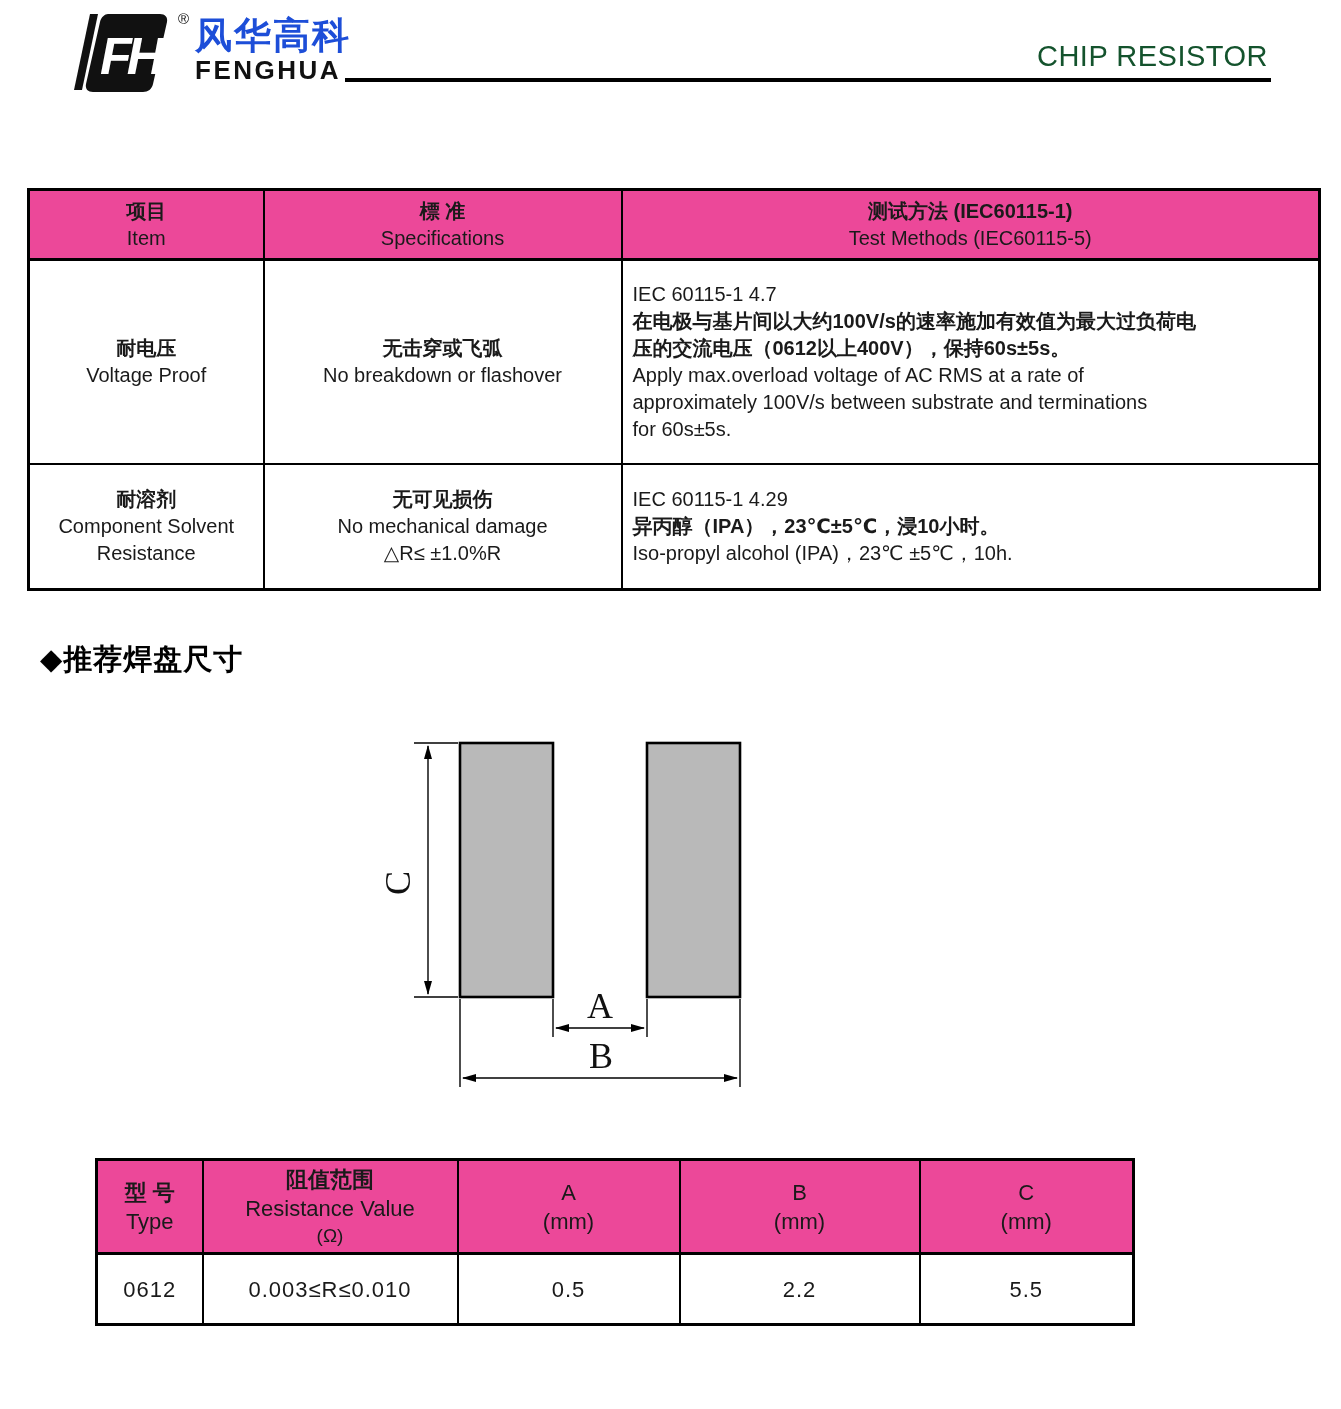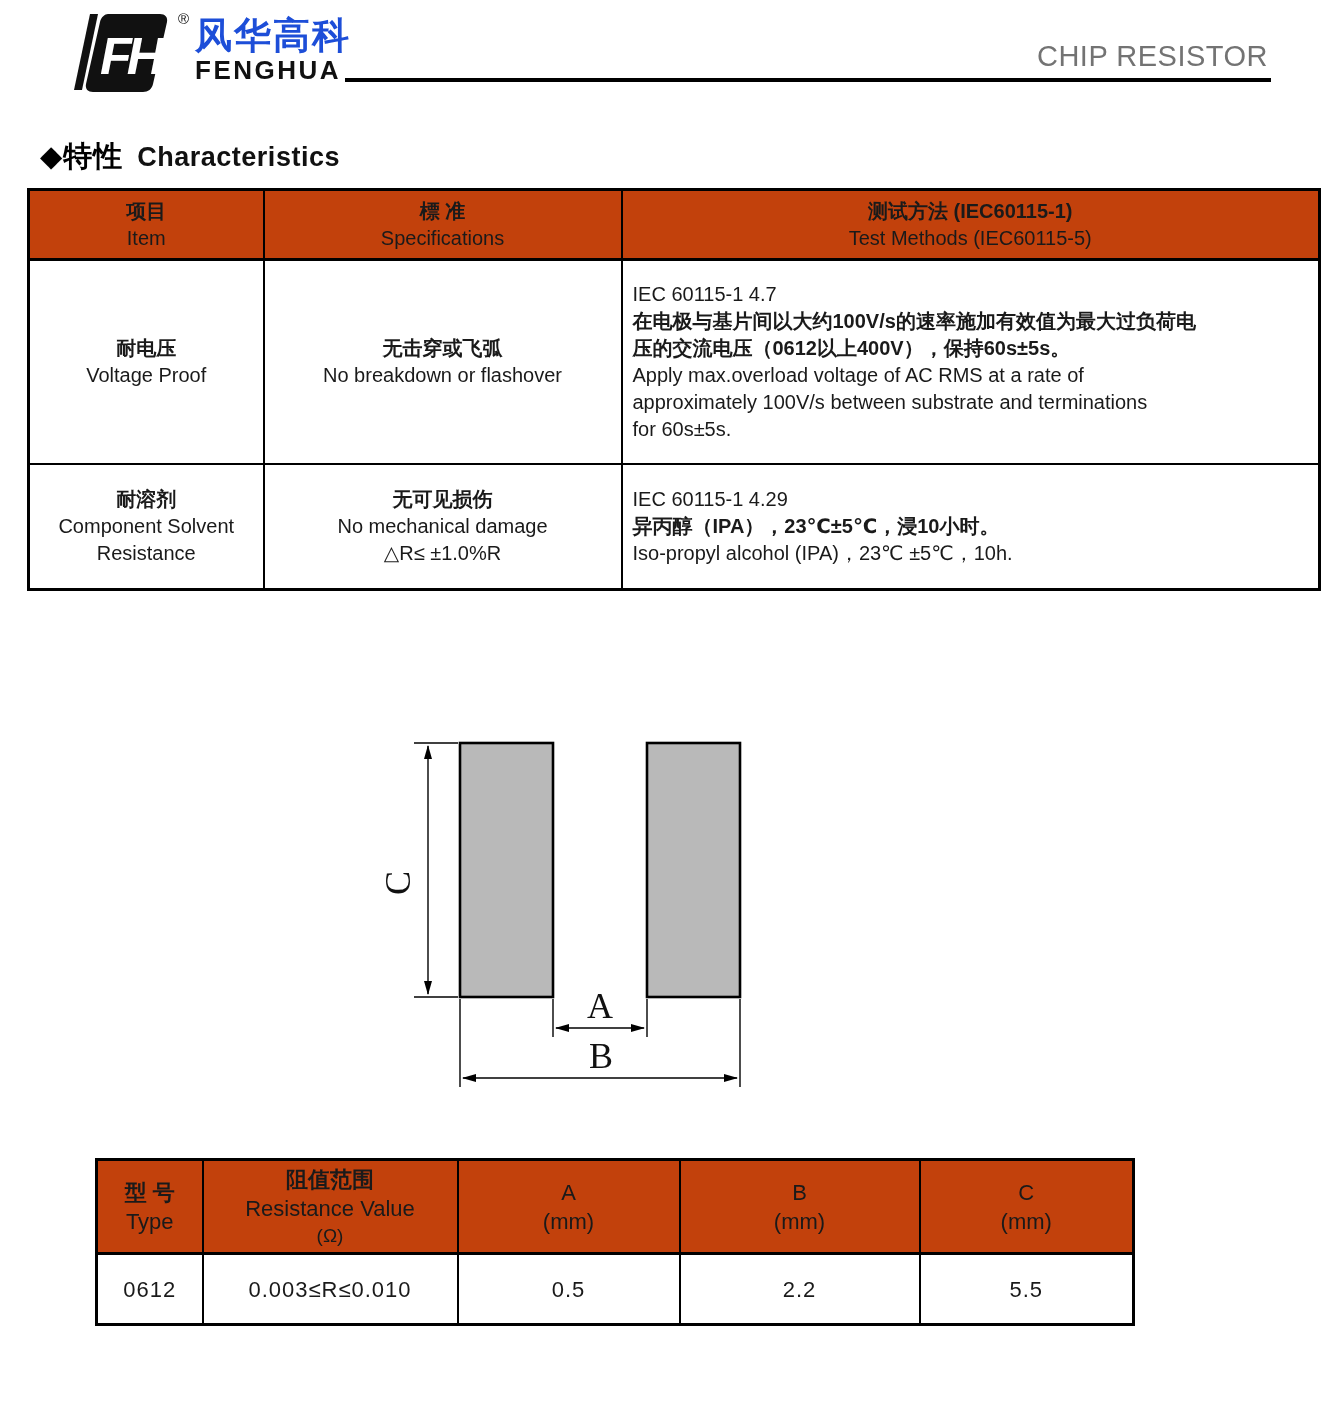--- a/index.html
+++ b/index.html
@@ -9,36 +9,36 @@
     font-family:"Liberation Sans","DejaVu Sans",sans-serif; color:#1a1a1a; overflow:hidden;
   }
 
   
   .logo { position:absolute; left:58px; top:8px; display:flex; align-items:flex-start; }
   .logo-mark { width:118px; height:88px; }
   .reg-mark { font-size:15px; margin:2px 6px 0 2px; color:#111; }
   .brand { display:flex; flex-direction:column; margin-top:8px; }
   .brand-cn { font-size:37px; font-weight:bold; letter-spacing:2px; line-height:40px; color:#1d4ed8; }
   .brand-en { font-size:26px; font-weight:bold; letter-spacing:2.5px; line-height:28px; color:#111; }
-  .product-title { position:absolute; top:40px; right:73px; font-size:29px; letter-spacing:0.5px; color:#737373; }
+  .product-title { position:absolute; top:40px; right:73px; font-size:29px; letter-spacing:0.5px; color:#14532d; }
   .header-rule { position:absolute; left:345px; top:78px; width:926px; height:4px; background:#000; }
 
   
   .section-heading { position:absolute; left:40px; display:flex; align-items:baseline; }
   .section-heading .cn { font-size:29px; font-weight:bold; color:#000; letter-spacing:1px; }
   .section-heading .en { font-size:27px; font-weight:600; color:#111; margin-left:14px; letter-spacing:0.5px; }
   #heading-characteristics { top:137px; }
   #heading-solderpad { top:640px; }
   #heading-solderpad .en { margin-left:22px; }
 
   
   table { border-collapse:collapse; table-layout:fixed; }
   .tbl { position:absolute; border:3px solid #000; }
   .tbl td, .tbl th { border:2px solid #000; font-weight:normal; }
-  .tbl th { background:#c2410c; border-bottom:3px solid #000; }
+  .tbl th { background:#ec4899; border-bottom:3px solid #000; }
   .line-cn { font-weight:bold; }
 
   
   #char-table { left:27px; top:188px; width:1291px; }
   #char-table th, #char-table td { text-align:center; vertical-align:middle; font-size:20px; line-height:27px; }
   #char-table tr.hdr { height:70px; }
   #char-table tr.row1 { height:204px; }
   #char-table tr.row2 { height:126px; }
   #char-table td.method { text-align:left; padding:8px 6px 8px 10px; }
   #char-table .line-cn { font-size:20px; }
@@ -68,24 +68,20 @@
     </svg>
     <span class="reg-mark">®</span>
     <div class="brand">
       <span class="brand-cn">风华高科</span>
       <span class="brand-en">FENGHUA</span>
     </div>
   </div>
   <div class="product-title">CHIP RESISTOR</div>
   <div class="header-rule"></div>
 
-  <div class="section-heading" id="heading-characteristics">
-    <span class="cn">◆特性</span>
-    <span class="en">Characteristics</span>
-  </div>
 
   <table class="tbl" id="char-table">
     <colgroup>
         <col style="width:235px">
         <col style="width:358px">
         <col style="width:698px">
       </colgroup>
     <tbody>
         <tr class="hdr">
       <th>
@@ -133,20 +129,21 @@
       <td class="method">
         <div>IEC 60115-1 4.29</div>
         <div class="line-cn">异丙醇（IPA），23℃±5℃，浸10小时。</div>
         <div>Iso-propyl alcohol (IPA)，23℃ ±5℃，10h.</div>
       </td>
     </tr>
   </tbody>
     </table>
 
   <div class="section-heading" id="heading-solderpad">
+    <span class="cn">◆推荐焊盘尺寸</span>
   </div>
 
   <svg id="diagram" width="420" height="395" viewBox="0 0 420 395">
     <defs>
       <marker id="arr" markerWidth="14" markerHeight="8" refX="13" refY="4" orient="auto-start-reverse" markerUnits="userSpaceOnUse">
         <path d="M0,0 L14,4 L0,8 Z" fill="#000"></path>
       </marker>
     </defs>
 
     <rect x="80" y="28" width="93" height="254" fill="#b9b9b9" stroke="#000" stroke-width="2.6"></rect>

